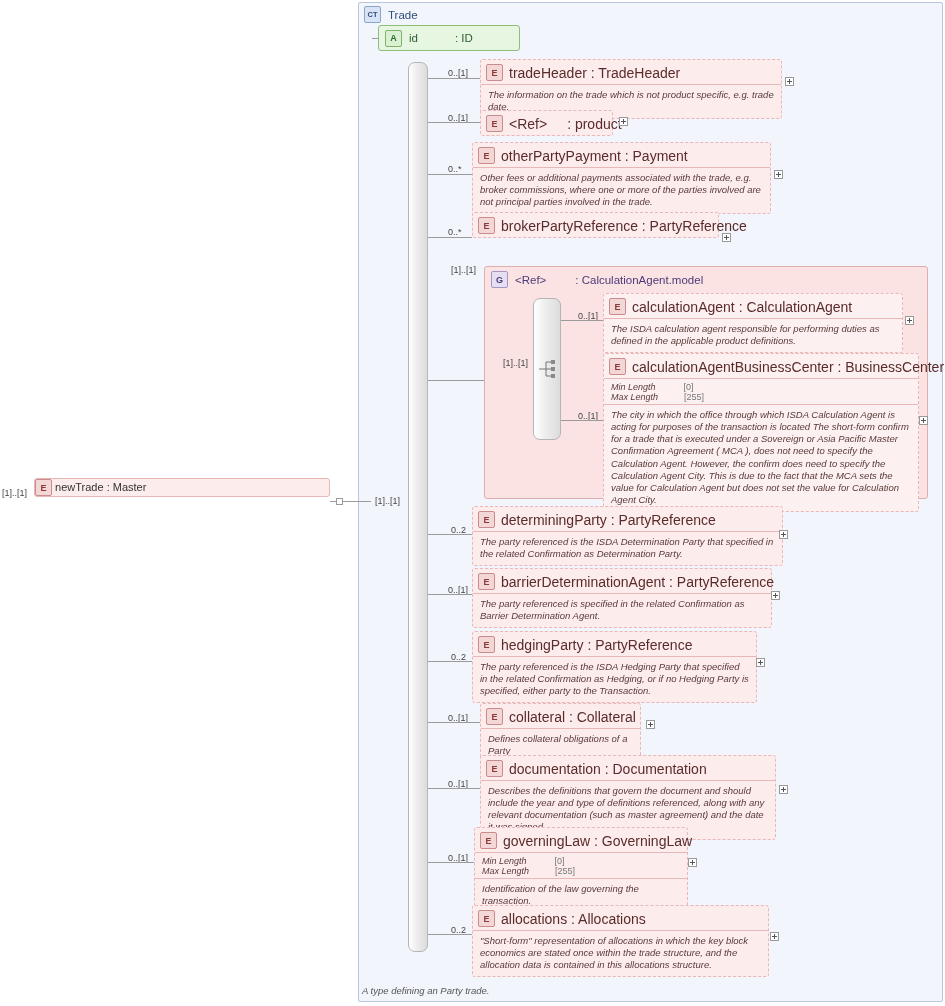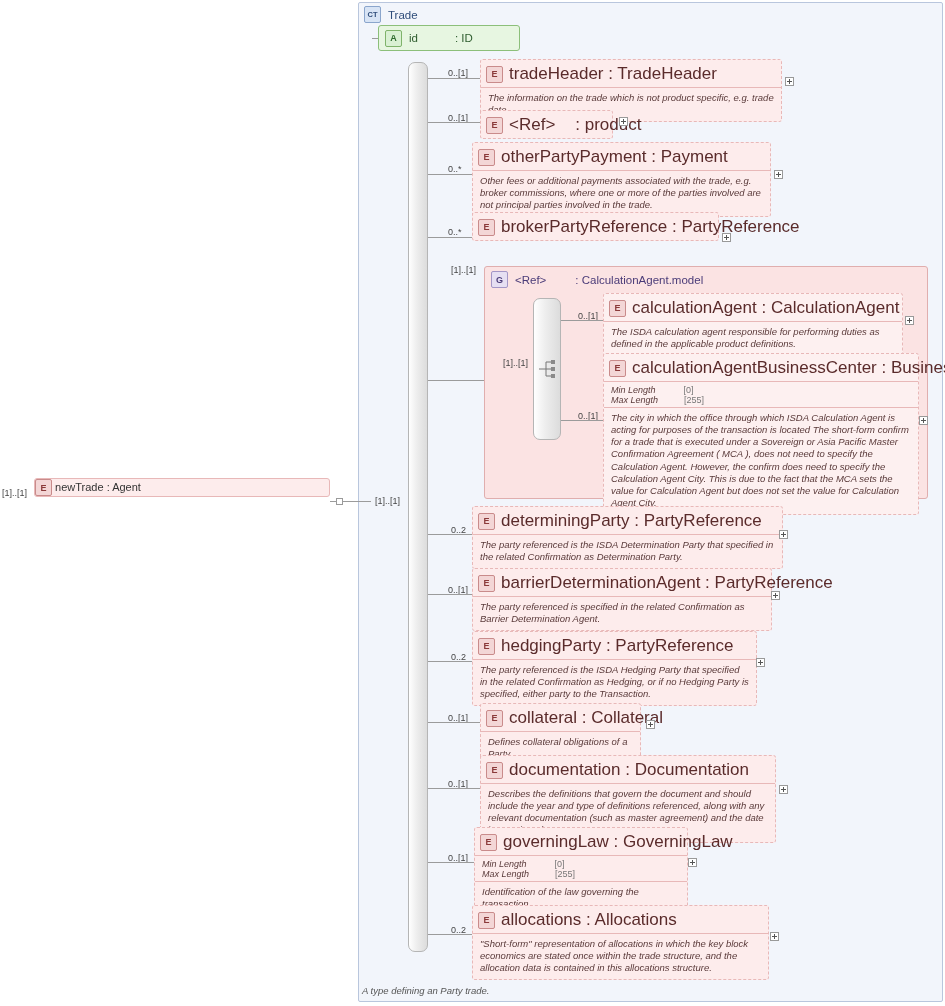--- a/index.html
+++ b/index.html
@@ -31,21 +31,21 @@
     border-style: dashed;
   }
   .node .title {
     display: flex;
     align-items: center;
     gap: 6px;
     padding: 4px 6px 3px 5px;
     white-space: nowrap;
   }
   .node .name {
-    font-size: 17px;
+    font-size: 14px;
     color: #5a2b2b;
     font-weight: normal;
   }
   .node .doc {
     font-style: italic;
     font-size: 9.5px;
     line-height: 1.28;
     color: #5a3a3a;
     padding: 0 7px 5px 7px;
     border-top: 1px solid #e8b8b8;
@@ -243,21 +243,21 @@
   <div id="ct-header">
     <span class="badge badge-CT">CT</span>
     <span>Trade</span>
   </div>
   <div id="ct-footer">A type defining an Party trade.</div>
 
   <div id="root-card" class="card">[1]..[1]</div>
   <div id="root-node">
     <div class="title">
       <span class="badge badge-E">E</span>
-      <span class="name">newTrade : Agent</span>
+      <span class="name">newTrade : Master</span>
     </div>
   </div>
 
   <div class="conn-box" style="left:336px; top:498px;"></div>
   <div class="ln h" style="left:330px; top:501px; width:6px;"></div>
   <div class="ln h" style="left:343px; top:501px; width:28px;"></div>
 
   <div class="card" style="left:375px; top:496px;">[1]..[1]</div>
   <svg class="compositor" style="left:410px; top:492px;" viewBox="0 0 18 22">
     <line x1="1" y1="11" x2="8" y2="11" stroke="#777" stroke-width="1"></line>

